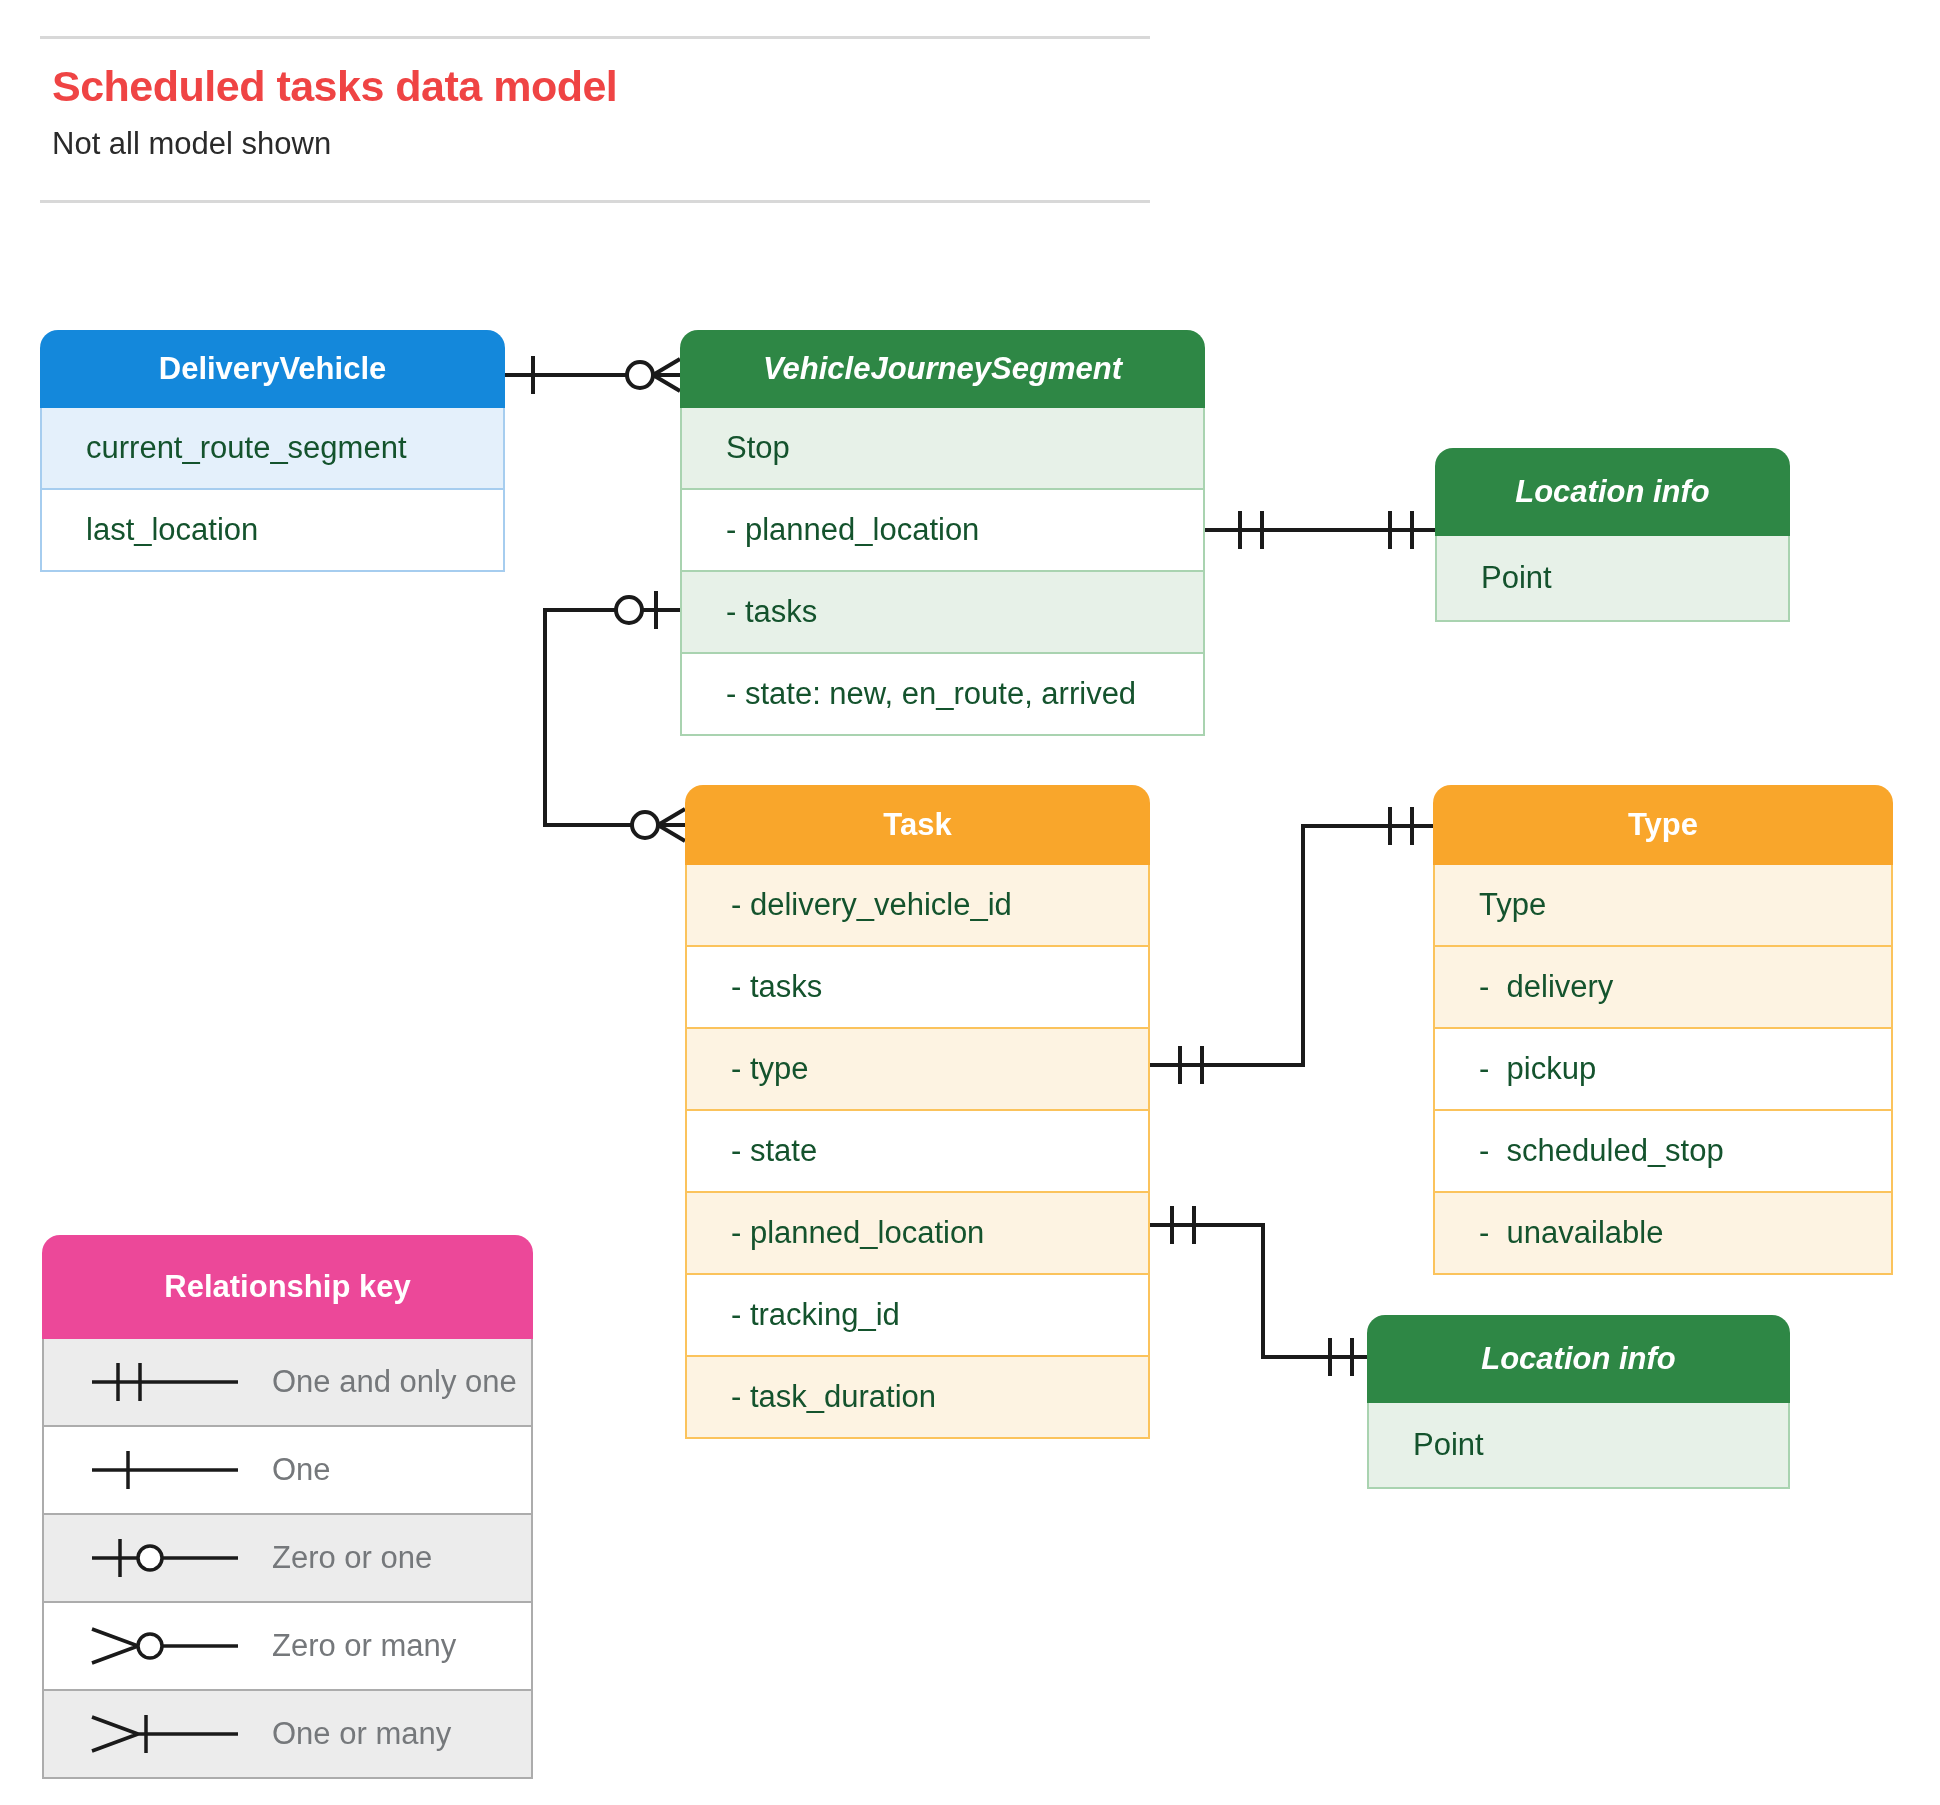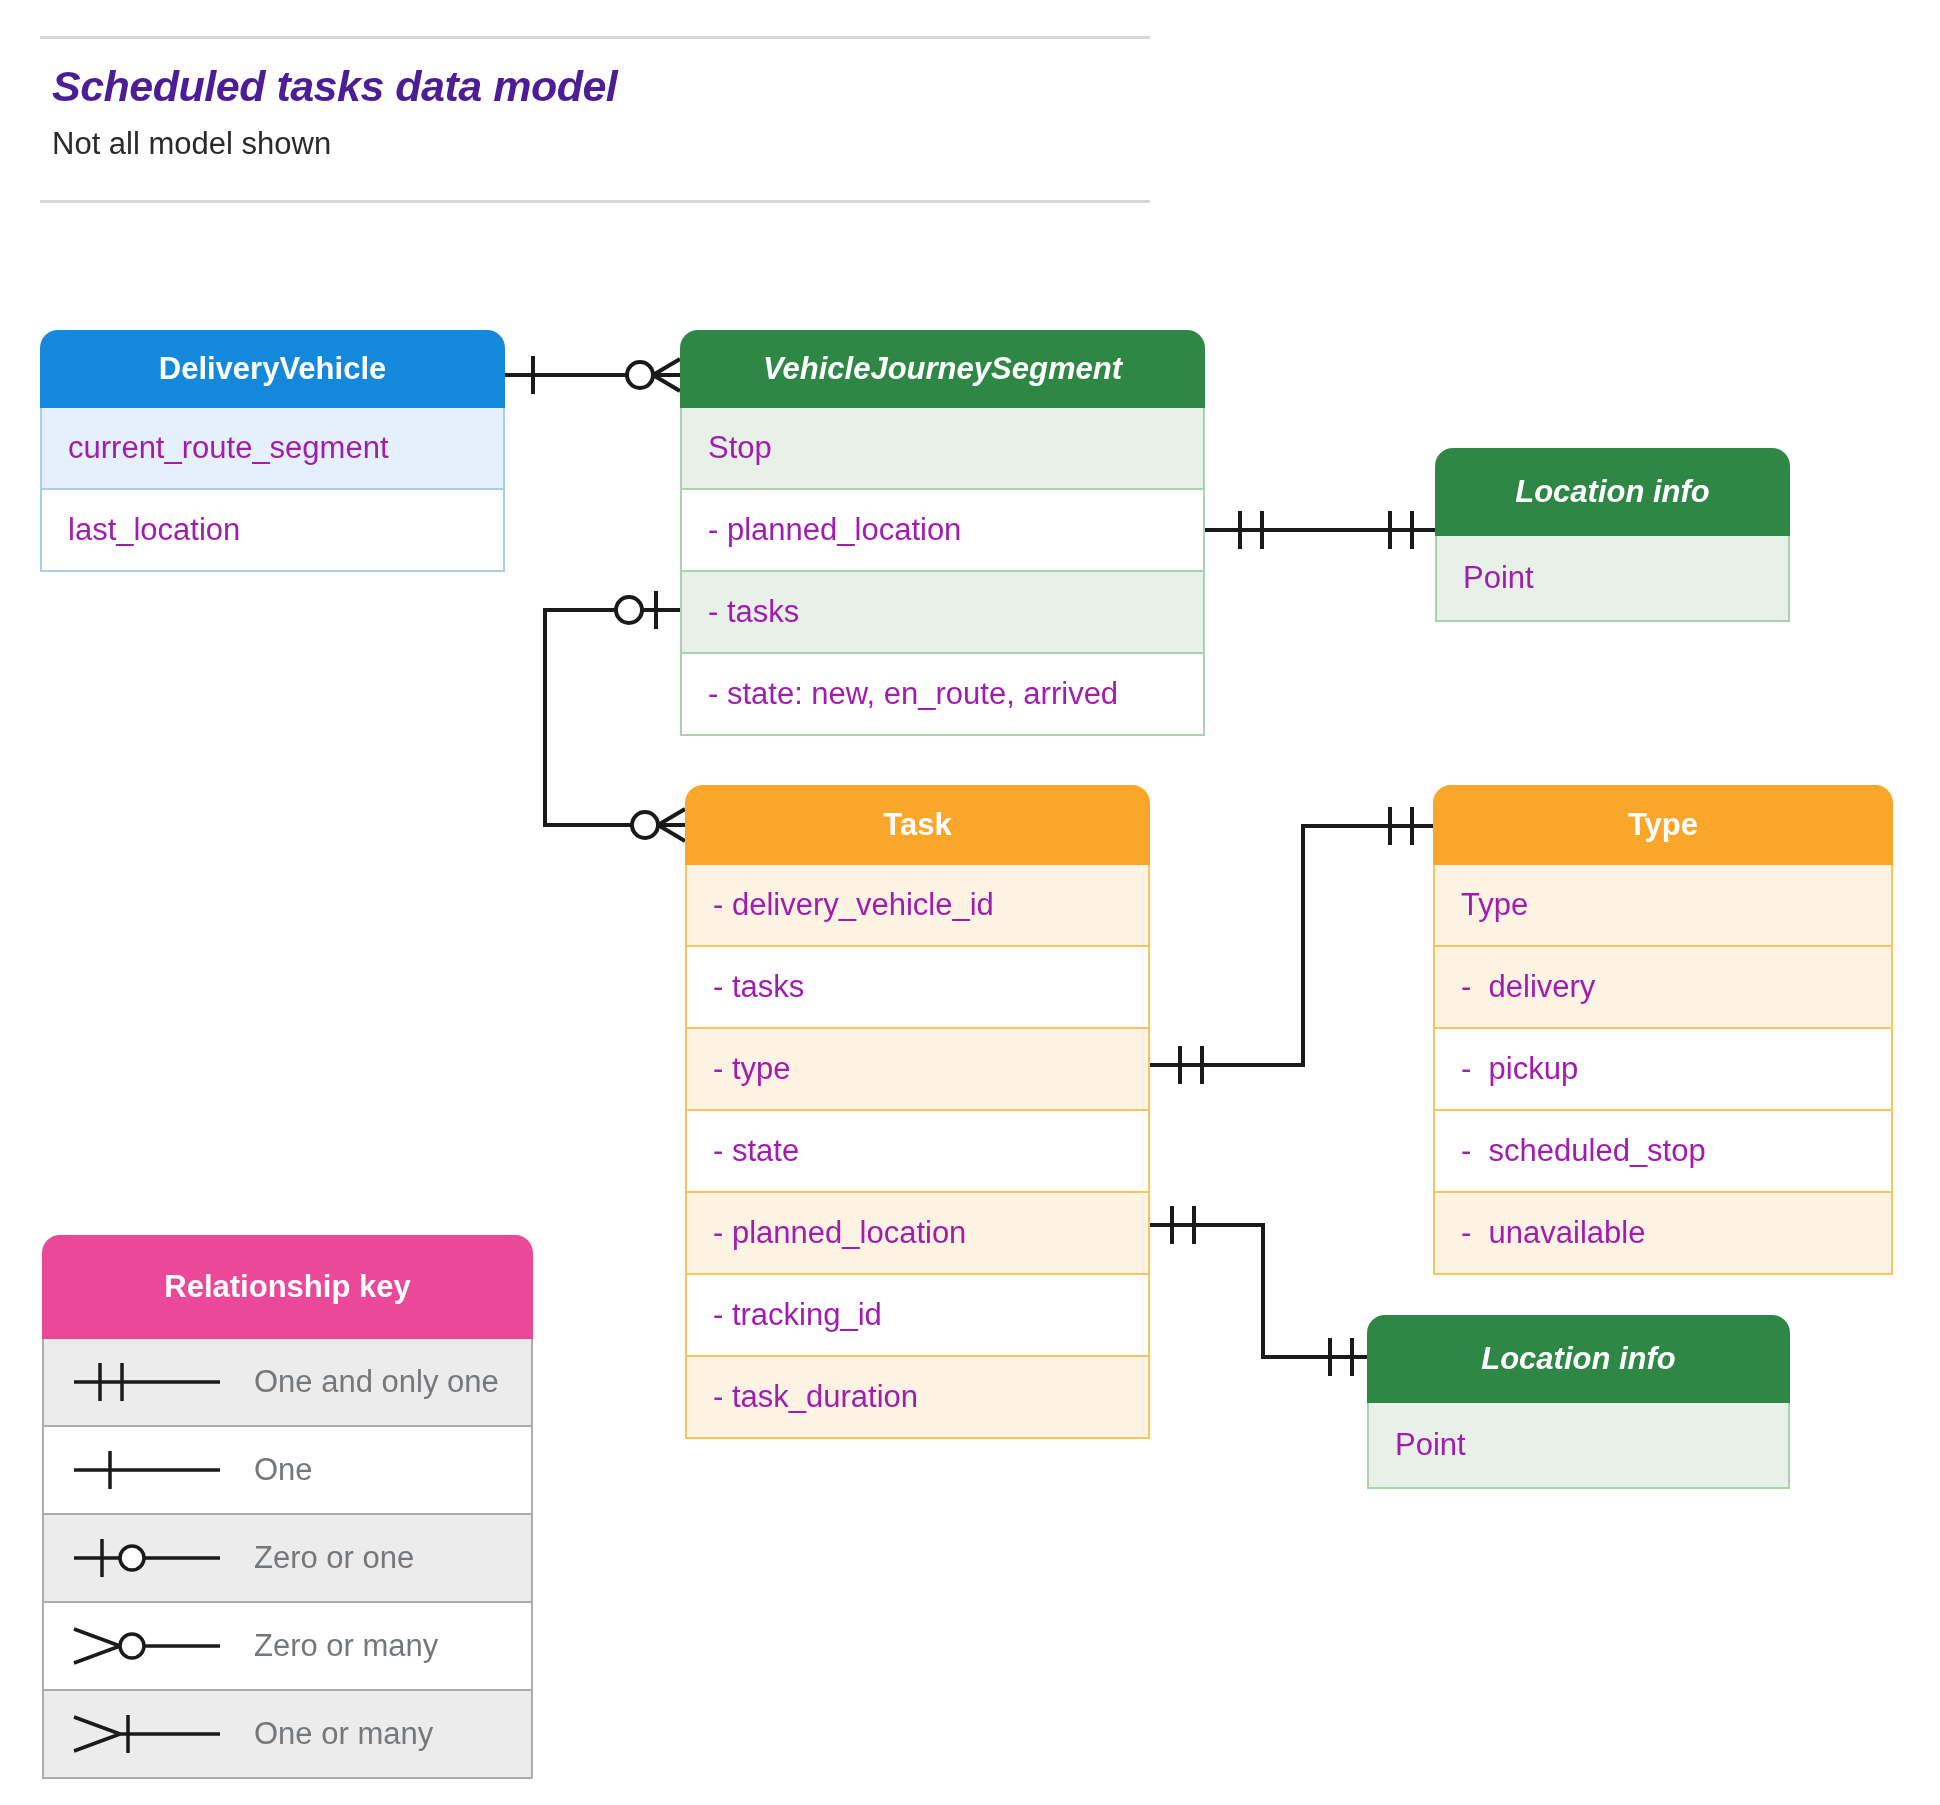--- a/index.html
+++ b/index.html
@@ -4,36 +4,36 @@
 <style>
   html,body{margin:0;padding:0;background:#ffffff;}
   body{
     width:1940px;height:1805px;position:relative;overflow:hidden;
     font-family:"Liberation Sans","DejaVu Sans",sans-serif;
     -webkit-font-smoothing:antialiased;
   }
   .sep{position:absolute;height:3px;background:#d8d8d8;}
   #sep-top{left:40px;top:36px;width:1110px;}
   #sep-bottom{left:40px;top:200px;width:1110px;}
-  #page-title{position:absolute;left:52px;top:62px;font-size:43px;font-weight:bold;color:#4c1d95;letter-spacing:-0.5px;font-style:italic;}
+  #page-title{position:absolute;left:52px;top:62px;font-size:43px;font-weight:bold;color:#ef4444;letter-spacing:-0.5px;}
   #page-subtitle{position:absolute;left:52px;top:126px;font-size:31px;color:#2a2a2a;}
 
   #connectors{position:absolute;left:0;top:0;z-index:0;}
   #connectors path,#connectors line{stroke:#1a1a1a;stroke-width:4;fill:none;}
   #connectors circle{stroke:#1a1a1a;stroke-width:4;fill:#ffffff;}
 
   .entity{position:absolute;z-index:1;}
   .entity-header{
     height:78px;border-radius:18px 18px 0 0;color:#ffffff;font-weight:bold;
     font-size:31px;display:flex;align-items:center;justify-content:center;
   }
   .entity-body{background:#ffffff;border-style:solid;border-width:0 2px 2px 2px;}
   .entity-row{
-    height:80px;display:flex;align-items:center;padding-left:26px;
-    font-size:31px;color:#a21caf;white-space:pre;border-top:2px solid transparent;
+    height:80px;display:flex;align-items:center;padding-left:44px;
+    font-size:31px;color:#14532d;white-space:pre;border-top:2px solid transparent;
   }
   .entity-row:first-child{border-top:none;}
 
   
   .theme-blue .entity-header{background:#1488db;}
   .theme-blue .entity-body{border-color:#a6cdef;}
   .theme-blue .entity-row{border-top-color:#a6cdef;}
   .theme-blue .entity-row.tint{background:#e4f0fb;}
   
   .theme-green .entity-header{background:#2e8745;font-style:italic;}

